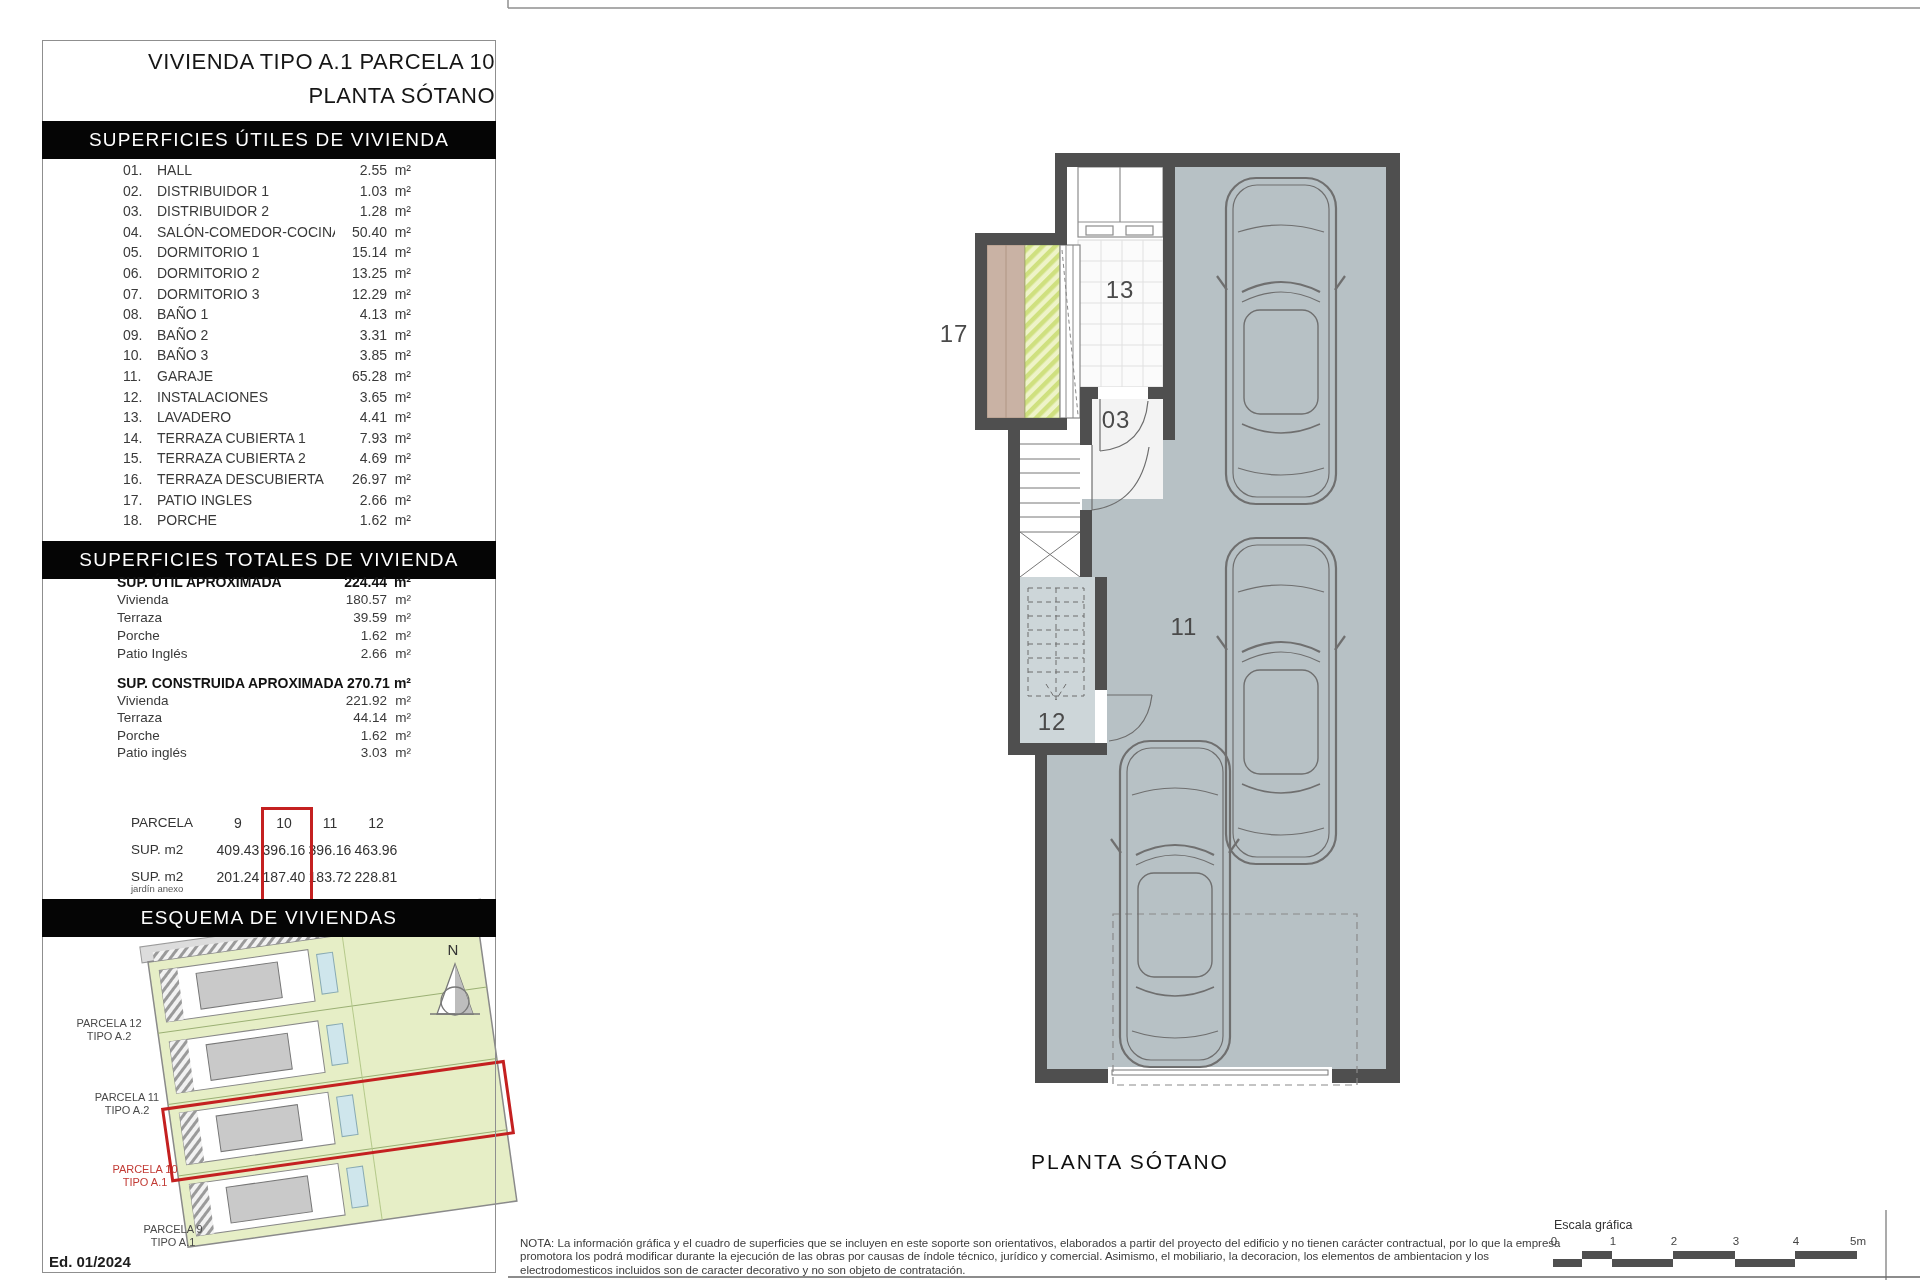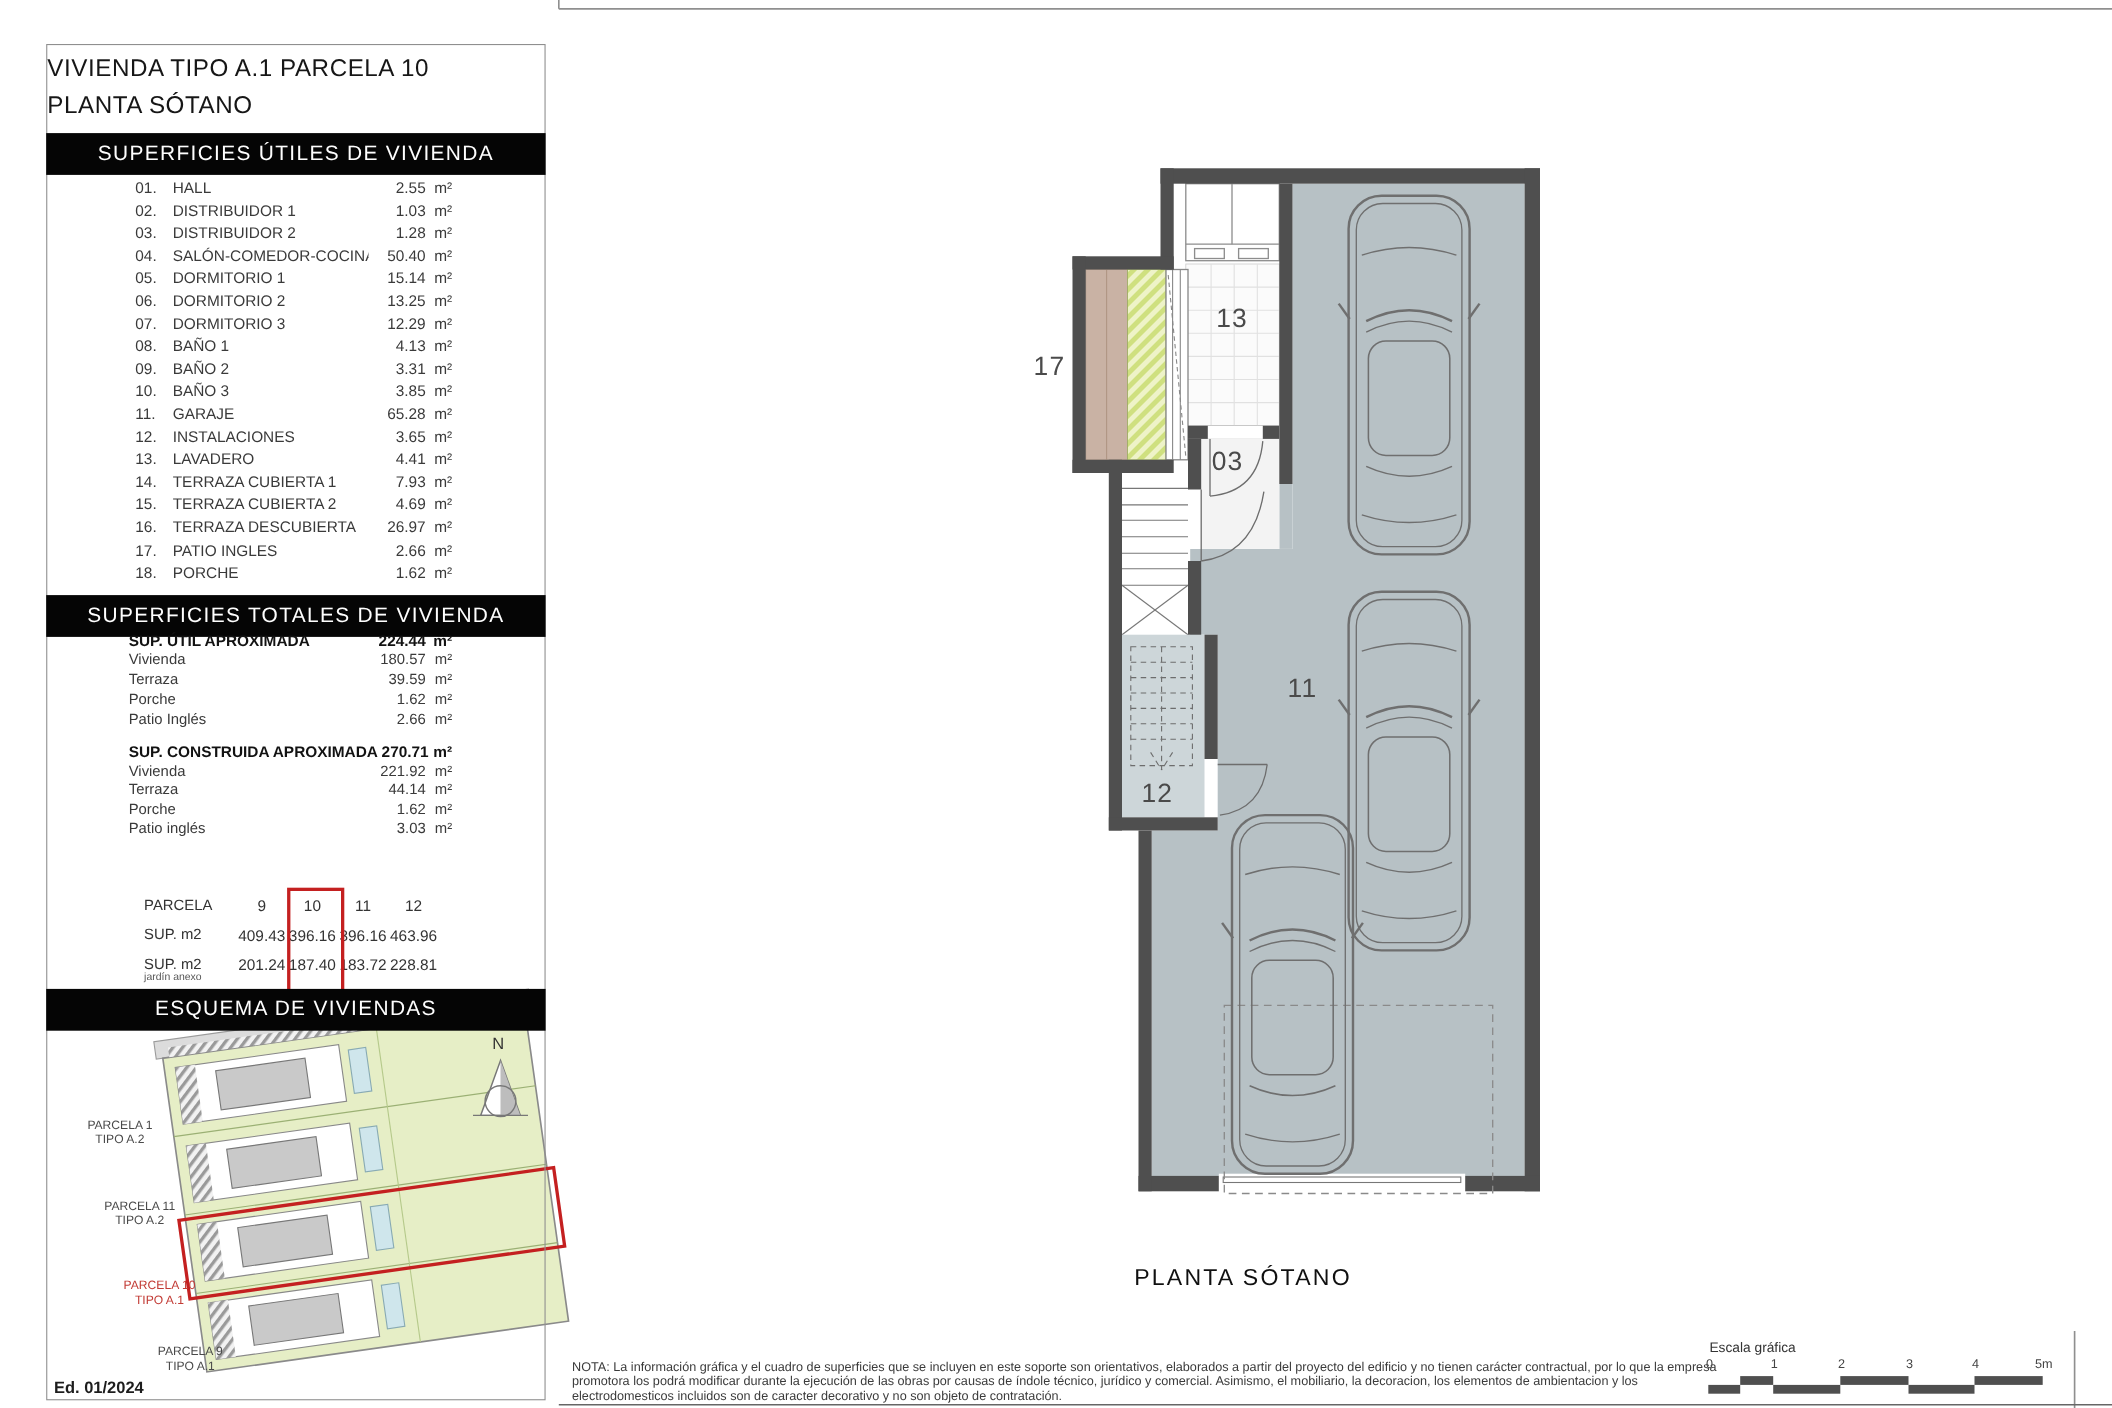--- a/index.html
+++ b/index.html
@@ -1,20 +1,20 @@
 <!DOCTYPE html>
 <html><head>
 <meta charset="utf-8">
 <style>
   html,body{margin:0;padding:0;background:#fff}
   body{font-family:"Liberation Sans",sans-serif}
   .sheet{position:relative;width:1920px;height:1280px;background:#fff;overflow:hidden;color:#222}
   .gfx{position:absolute;left:0;top:0}
   .panel{position:absolute;left:42px;top:40px;width:452px;height:1231px;border:1px solid #8f8f8f;background:transparent}
-  .ttl{position:absolute;left:0;width:100%;text-align:left;font-size:22px;letter-spacing:.5px;color:#161616;white-space:nowrap}
+  .ttl{position:absolute;left:0;width:100%;text-align:right;font-size:22px;letter-spacing:.5px;color:#161616;white-space:nowrap}
   .bar{position:absolute;left:-1px;width:454px;height:38px;background:#050505;color:#fefefe;display:flex;align-items:center;justify-content:center;font-size:19px;letter-spacing:1.2px;white-space:nowrap}
   .lrow{position:absolute;left:80px;width:288px;display:flex;font-size:14px;color:#3a3a3a;white-space:nowrap}
   .ln{width:30px}
   .lname{flex:1;padding-left:4px;overflow:hidden}
   .lval{width:52px;text-align:right}
   .lu{width:24px;text-align:right}
   .trow{position:absolute;left:74px;width:294px;display:flex;font-size:13.5px;color:#3a3a3a;white-space:nowrap}
   .trow.hd{font-weight:bold;font-size:14px;color:#121212}
   .tlabel{flex:1}
   .prow{position:absolute;left:88px;width:290px;display:flex;font-size:14px;color:#333;white-space:nowrap}
@@ -429,21 +429,21 @@
       <span class="pcell">228.81</span>
     </div>
     <div class="psub">jardín anexo</div>
     <div class="redbox"></div>
 
     <div class="bar" style="top:858px">ESQUEMA DE VIVIENDAS</div>
 
     <div class="north">N</div>
 
     <div class="schlab" style="left:18px;top:976px">
-        <div>PARCELA 1</div>
+        <div>PARCELA 12</div>
         <div>TIPO A.2</div>
       </div>
     <div class="schlab" style="left:36px;top:1050px">
         <div>PARCELA 11</div>
         <div>TIPO A.2</div>
       </div>
     <div class="schlab red" style="left:54px;top:1122px">
         <div>PARCELA 10</div>
         <div>TIPO A.1</div>
       </div>

